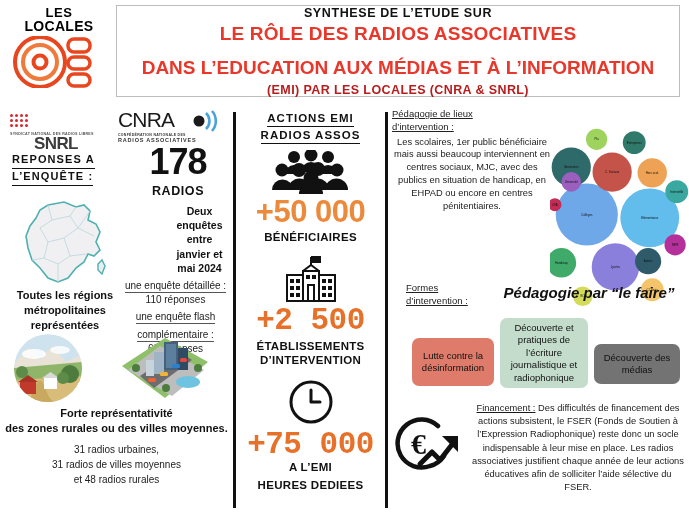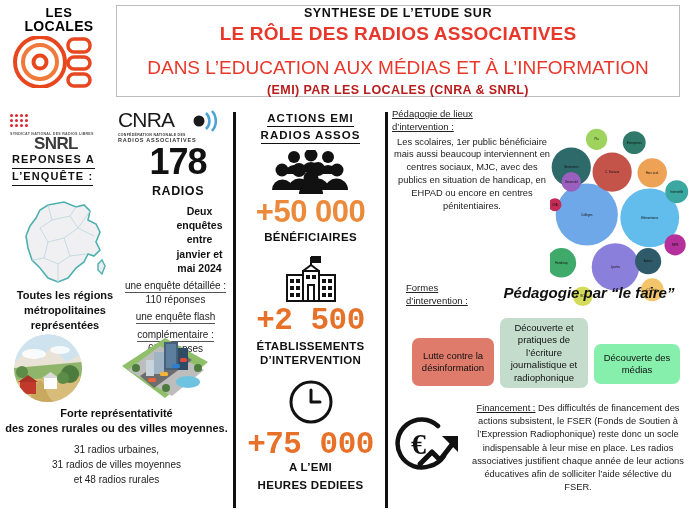--- a/index.html
+++ b/index.html
@@ -21,21 +21,21 @@
   .ll-mark { position:relative; width:96px; height:52px; margin-top:3px; }
 
   .title-box {
     position:absolute; left:116px; top:5px; width:564px; height:92px;
     border:1px solid #bdbdbd; background:#fff;
     display:flex; flex-direction:column; align-items:center; justify-content:center;
     padding:4px 6px;
   }
   .t-line1 { font-size:12.5px; font-weight:bold; color:#111; letter-spacing:0.6px; }
   .t-line2 { font-size:19px; font-weight:bold; color:#e8372b; letter-spacing:0.2px; margin-top:3px; white-space:nowrap;}
-  .t-line3 { font-size:19px; font-weight:normal; color:#e8372b; letter-spacing:0.0px; margin-top:12px; white-space:nowrap;}
+  .t-line3 { font-size:19px; font-weight:bold; color:#e8372b; letter-spacing:0.0px; margin-top:12px; white-space:nowrap;}
   .t-line4 { font-size:12.5px; font-weight:bold; color:#b91c1c; letter-spacing:0.4px; margin-top:4px; }
 
   
   .vdiv { position:absolute; width:3px; background:#111; }
   .vdiv.a { left:233px; top:112px; height:396px; }
   .vdiv.b { left:385px; top:112px; height:396px; }
 
   
   .col-left { position:absolute; left:0; top:106px; width:233px; height:406px; }
   .snrl-cnra { position:absolute; left:6px; top:2px; width:220px; height:40px; }
@@ -109,21 +109,21 @@
 
   .formes { position:absolute; left:16px; top:176px; width:86px; font-size:9.5px; color:#222; line-height:1.35; }
   .peda { position:absolute; left:100px; top:178px; width:198px; text-align:center;
           font-size:15px; font-weight:bold; font-style:italic; color:#111; }
 
   .cards { position:absolute; left:4px; top:210px; width:295px; height:72px; }
   .card { position:absolute; border-radius:7px; display:flex; align-items:center; justify-content:center;
           text-align:center; font-size:9.5px; color:#111; line-height:1.3; padding:4px; }
   .card.c1 { left:18px; top:22px; width:82px; height:48px; background:#df7b6b; }
   .card.c2 { left:106px; top:2px; width:88px; height:70px; background:#c3dccb; }
-  .card.c3 { left:200px; top:28px; width:86px; height:40px; background:#86efac; }
+  .card.c3 { left:200px; top:28px; width:86px; height:40px; background:#737373; }
 
   .finance { position:absolute; left:2px; top:292px; width:296px; height:112px; }
   .euro-icon { position:absolute; left:2px; top:14px; width:72px; height:62px; }
   .fin-text { position:absolute; left:78px; top:4px; width:216px; text-align:center;
               font-size:9.3px; color:#1a1a1a; line-height:1.42; }
   .fin-text u { text-decoration:underline; }
 
   .bubble-label { font-size:3.6px; fill:#111; font-family:"Liberation Sans", sans-serif; }
 </style>
 </head>

